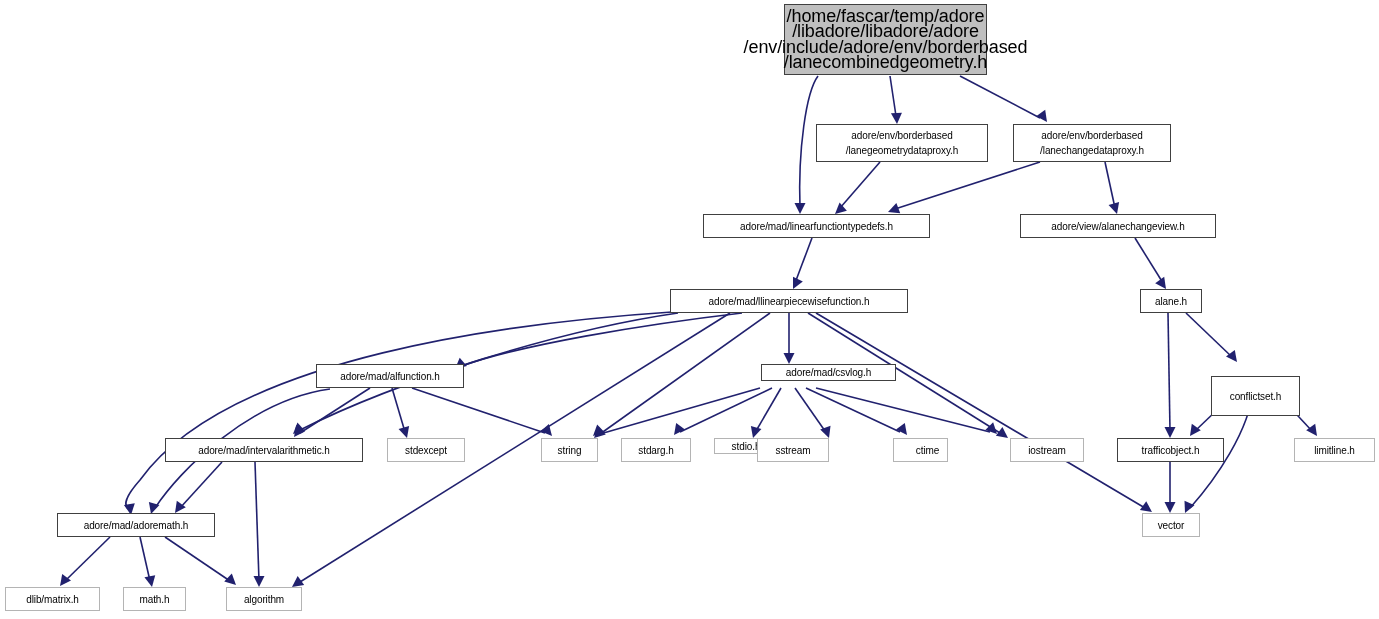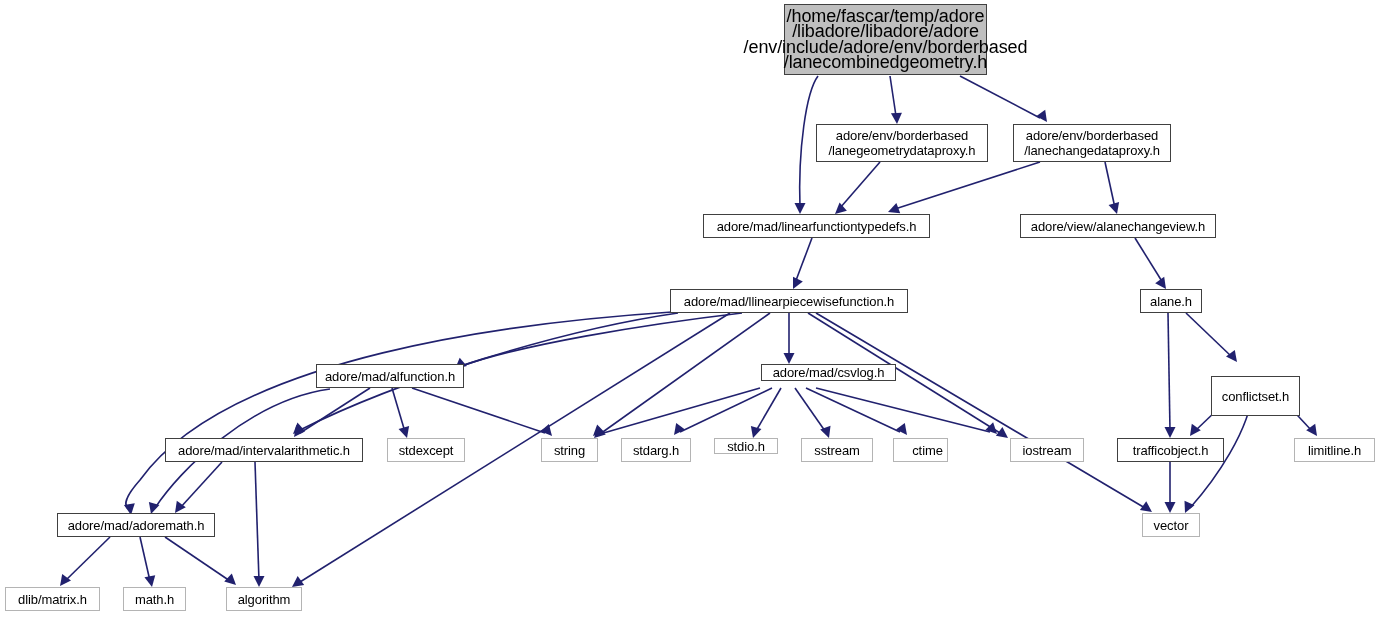--- a/index.html
+++ b/index.html
@@ -34,21 +34,21 @@
   .node-box {
     position: absolute;
     box-sizing: border-box;
     display: flex;
     align-items: center;
     justify-content: center;
     text-align: center;
     background: #ffffff;
     border: 1px solid #b4b4b4;
     color: #000000;
-    font-size: 13px;
+    font-size: 10px;
     line-height: 15px;
     white-space: pre-line;
     letter-spacing: -0.1px;
   }
   .node-box.internal {
     border: 1.6px solid #404040;
   }
   .node-box.root {
     background: #bfbfbf;
     border: 1.6px solid #404040;
@@ -152,21 +152,21 @@
       <div class="node-box internal" style="left: 670px; top: 289px; width: 238px; height: 24px;">adore/mad/llinearpiecewisefunction.h</div>
       <div class="node-box internal" style="left: 1140px; top: 289px; width: 62px; height: 24px;">alane.h</div>
       <div class="node-box internal" style="left: 316px; top: 364px; width: 148px; height: 24px;">adore/mad/alfunction.h</div>
       <div class="node-box internal" style="left: 761px; top: 364px; width: 135px; height: 17px;">adore/mad/csvlog.h</div>
       <div class="node-box internal" style="left: 1211px; top: 376px; width: 89px; height: 40px;">conflictset.h</div>
       <div class="node-box internal" style="left: 165px; top: 438px; width: 198px; height: 24px;">adore/mad/intervalarithmetic.h</div>
       <div class="node-box external" style="left: 387px; top: 438px; width: 78px; height: 24px;">stdexcept</div>
       <div class="node-box external" style="left: 541px; top: 438px; width: 57px; height: 24px;">string</div>
       <div class="node-box external" style="left: 621px; top: 438px; width: 70px; height: 24px;">stdarg.h</div>
       <div class="node-box external" style="left: 714px; top: 438px; width: 64px; height: 16px;">stdio.h</div>
-      <div class="node-box external" style="left: 801px; top: 438px; width: 72px; height: 24px;">sstream</div>
+      <div class="node-box external" style="left: 757px; top: 438px; width: 72px; height: 24px;">sstream</div>
       <div class="node-box external" style="left: 893px; top: 438px; width: 55px; height: 24px; padding-left: 14px;">ctime</div>
       <div class="node-box external" style="left: 971px; top: 438px; width: 74px; height: 24px; margin-left: 39px;">iostream</div>
       <div class="node-box internal" style="left: 1117px; top: 438px; width: 107px; height: 24px;">trafficobject.h</div>
       <div class="node-box external" style="left: 1294px; top: 438px; width: 81px; height: 24px;">limitline.h</div>
       <div class="node-box internal" style="left: 57px; top: 513px; width: 158px; height: 24px;">adore/mad/adoremath.h</div>
       <div class="node-box external" style="left: 1142px; top: 513px; width: 58px; height: 24px;">vector</div>
       <div class="node-box external" style="left: 5px; top: 587px; width: 95px; height: 24px;">dlib/matrix.h</div>
       <div class="node-box external" style="left: 123px; top: 587px; width: 63px; height: 24px;">math.h</div>
       <div class="node-box external" style="left: 226px; top: 587px; width: 76px; height: 24px;">algorithm</div>
     </div>

